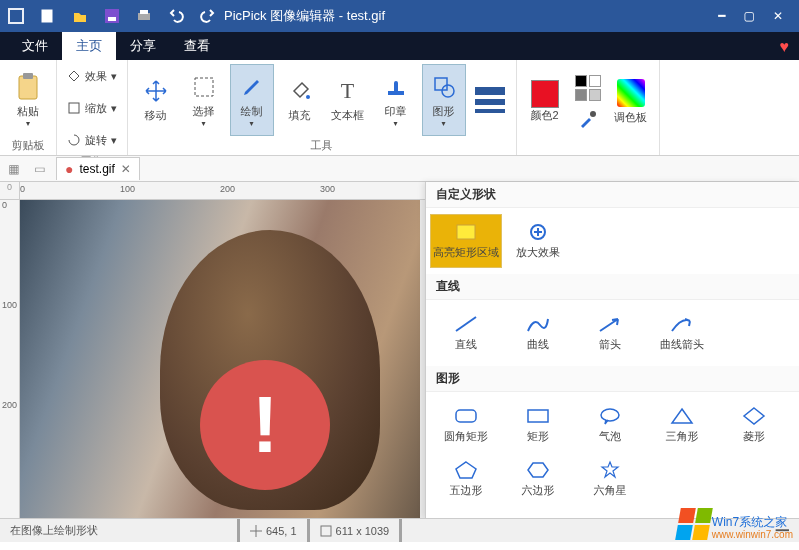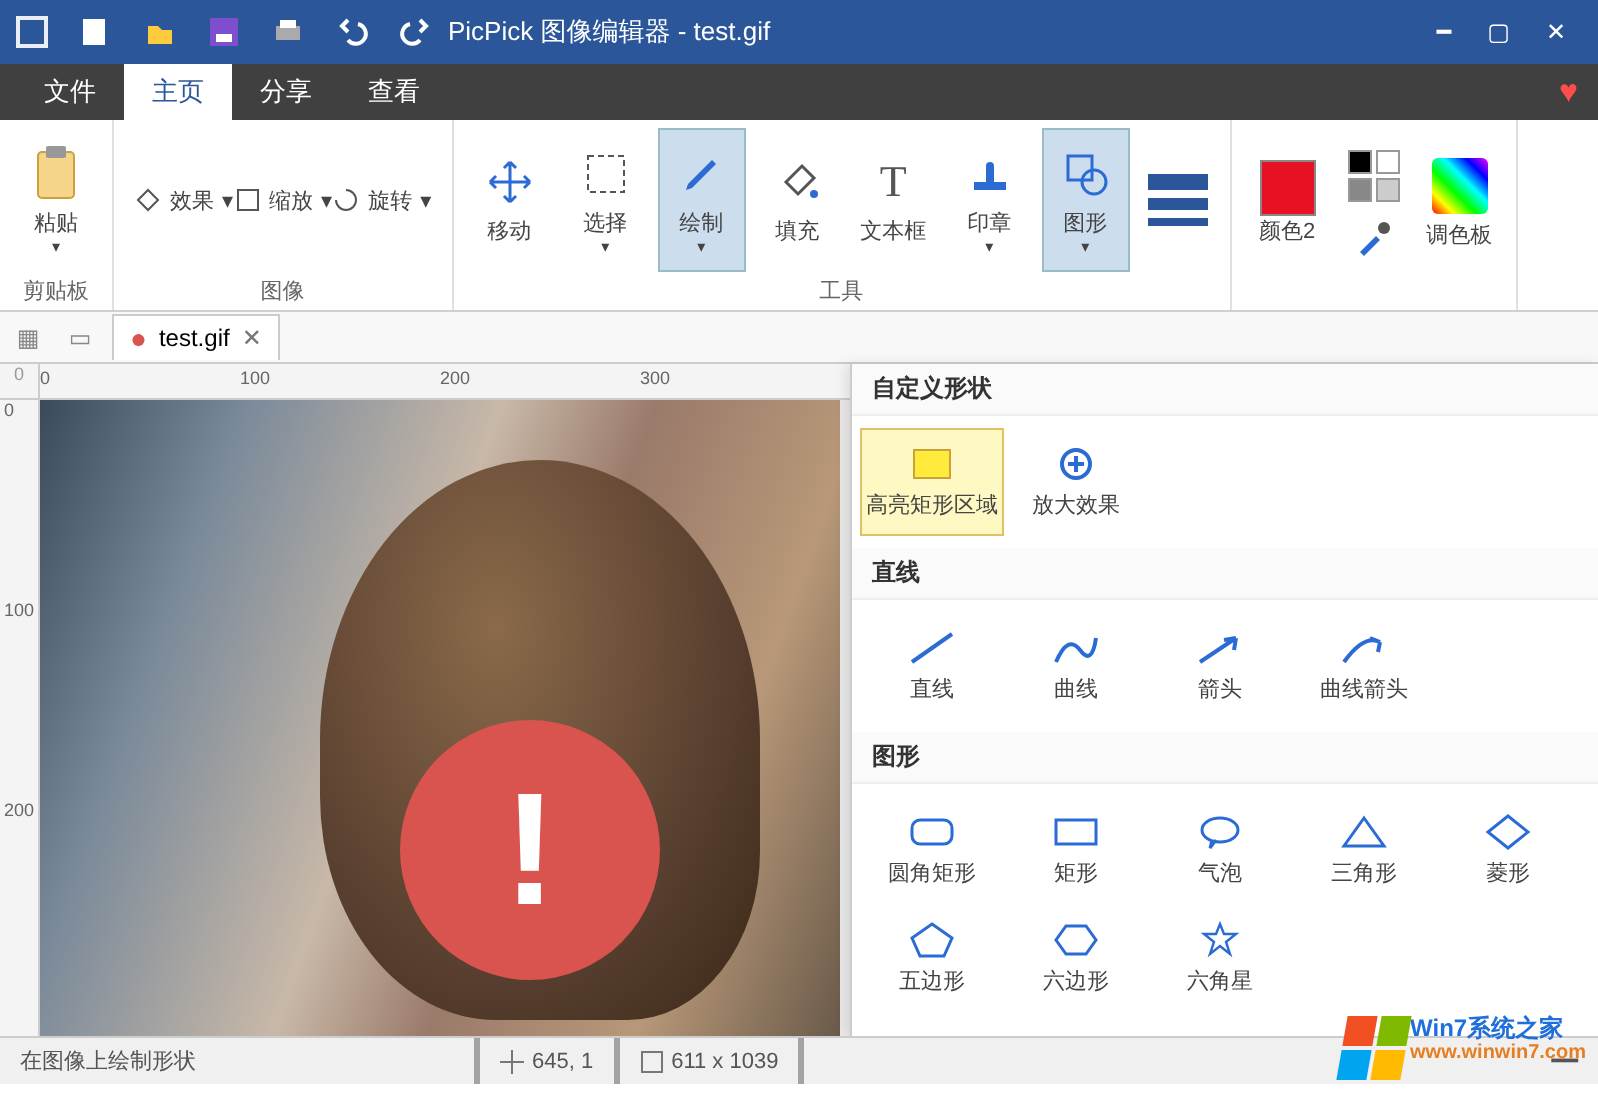--- a/index.html
+++ b/index.html
@@ -1,32 +1,32 @@
 <!DOCTYPE html>
 <html><head>
 <meta charset="utf-8">
 <style>
 * { margin:0; padding:0; box-sizing:border-box; font-family:"Microsoft YaHei",Arial,sans-serif; }
 body { width:799px; height:550px; overflow:hidden; background:#fff; position:relative; }
 .titlebar { height:32px; background:#2b579a; display:flex; align-items:center; color:#fff; font-size:12px; }
 .tb-icon { width:24px; height:24px; margin:0 4px; display:flex; align-items:center; justify-content:center; }
 .tb-title { flex:1; font-size:13px; }
 .win-btns { display:flex; gap:18px; padding:0 16px; }
-.tabrow { height:28px; background:#404040; display:flex; align-items:flex-end; padding-left:8px; }
+.tabrow { height:28px; background:#0f172a; display:flex; align-items:flex-end; padding-left:8px; }
 .tab { padding:5px 14px; font-size:13px; color:#fff; cursor:pointer; }
 .tab.active { background:#fff; color:#2b579a; }
 .fav { margin-left:auto; padding:4px 10px; color:#ff4d4d; font-size:16px; }
 .ribbon { height:96px; background:#fff; border-bottom:1px solid #d0d0d0; display:flex; }
 .group { border-right:1px solid #e0e0e0; display:flex; flex-direction:column; padding:4px 6px 2px; }
 .group-body { flex:1; display:flex; align-items:center; gap:4px; }
 .group-label { font-size:11px; color:#666; text-align:center; padding-top:2px; }
 .bigbtn { display:flex; flex-direction:column; align-items:center; justify-content:center; width:44px; height:72px; font-size:11px; color:#444; border:1px solid transparent; }
 .bigbtn.active { background:#cde; border:1px solid #9bc; }
 .bigbtn .ico { width:28px; height:28px; display:flex; align-items:center; justify-content:center; margin-bottom:3px; }
-.smallcol { display:flex; gap:0; font-size:11px; color:#444; padding:2px 4px;text-align:right; }
+.smallcol { display:flex; flex-direction:column; gap:12px; font-size:11px; color:#444; padding:2px 4px;text-align:right; }
 .smitem { display:flex; align-items:center; gap:4px; height:20px; }
 .colorswatch { width:28px; height:28px; border:1px solid #888; }
 .colorgrid { display:grid; grid-template-columns:repeat(2,12px); gap:2px; margin-bottom:4px; }
 .colorgrid div { width:12px; height:12px; border:1px solid #999; }
 .palette { width:28px; height:28px; background:linear-gradient(45deg,#f00,#ff0,#0f0,#0ff,#00f,#f0f); border-radius:3px; }
 .bars { display:flex; flex-direction:column; gap:4px; }
 .bars div { width:30px; height:8px; background:#2b579a; }
 
 .doc-tabs { height:26px; border-bottom:1px solid #ccc; display:flex; align-items:center; padding-left:4px; gap:6px; font-size:12px; background:#f8f8f8;}
 .view-ico { width:20px; height:20px; display:flex; align-items:center; justify-content:center; color:#888; }
@@ -43,27 +43,27 @@
 .canvas { position:absolute; left:20px; top:18px; right:0; bottom:0; overflow:hidden; background:#eaeaea; }
 .photo { width:400px; height:318px; background:linear-gradient(110deg,#3a4a5a 0%,#7a8a9a 20%,#c8b8a8 45%,#9a7a6a 60%,#b89878 80%,#6a5a4a 100%); position:relative; }
 .hair { position:absolute; left:140px; top:30px; width:220px; height:280px; background:radial-gradient(ellipse at 40% 30%,#8a6a4a,#5a4030 60%,#3a2818); border-radius:50% 50% 30% 40%; }
 .stamp { position:absolute; left:180px; top:160px; width:130px; height:130px; background:#d9534f; border-radius:50%; display:flex; align-items:center; justify-content:center; }
 .stamp span { color:#fff; font-size:80px; font-weight:bold; }
 
 .dropdown { position:absolute; left:425px; top:0; width:374px; height:336px; background:#fff; border-left:1px solid #ccc; box-shadow:-2px 0 6px rgba(0,0,0,.1); font-size:12px; overflow:hidden;}
 .dd-section { padding:4px 10px; font-weight:bold; border-bottom:1px solid #eee; background:#fafafa; color:#333; font-size:12px;}
 .dd-grid { display:flex; flex-wrap:wrap; padding:6px 4px; }
 .dd-item { width:72px; height:54px; display:flex; flex-direction:column; align-items:center; justify-content:center; gap:4px; font-size:11px; color:#444; cursor:pointer; }
-.dd-item.active { background:#fef9c3; border:1px solid #e0c060; }
+.dd-item.active { background:#eab308; border:1px solid #e0c060; }
 .dd-item .shp { width:24px; height:18px; display:flex; align-items:center; justify-content:center; color:#2b6bd4; }
 
 .statusbar { height:24px; background:#f0f0f0; border-top:1px solid #ccc; display:flex; align-items:center; font-size:11px; color:#555; position:relative;}
 .sb-cell { padding:0 10px; border-right:3px solid #a3a3a3; height:100%; display:flex; align-items:center; gap:4px; }
 .sb-spacer { flex:1; }
-.logo { position:absolute; right:6px; bottom:2px; display:flex; align-items:flex-start; gap:2px; font-size:12px; font-weight:bold; }
+.logo { position:absolute; right:6px; bottom:2px; display:flex; align-items:flex-end; gap:2px; font-size:12px; font-weight:normal; }
 .logo .win { width:32px; height:32px; display:grid; grid-template-columns:1fr 1fr; grid-template-rows:1fr 1fr; gap:2px; transform:skewX(-10deg);}
 .logo .win div:nth-child(1){background:#f25022;} .logo .win div:nth-child(2){background:#7fba00;}
 .logo .win div:nth-child(3){background:#00a4ef;} .logo .win div:nth-child(4){background:#ffb900;}
 svg { overflow:visible; }
 </style>
 </head>
 <body>
 
 <div class="titlebar">
   <div class="tb-icon">

